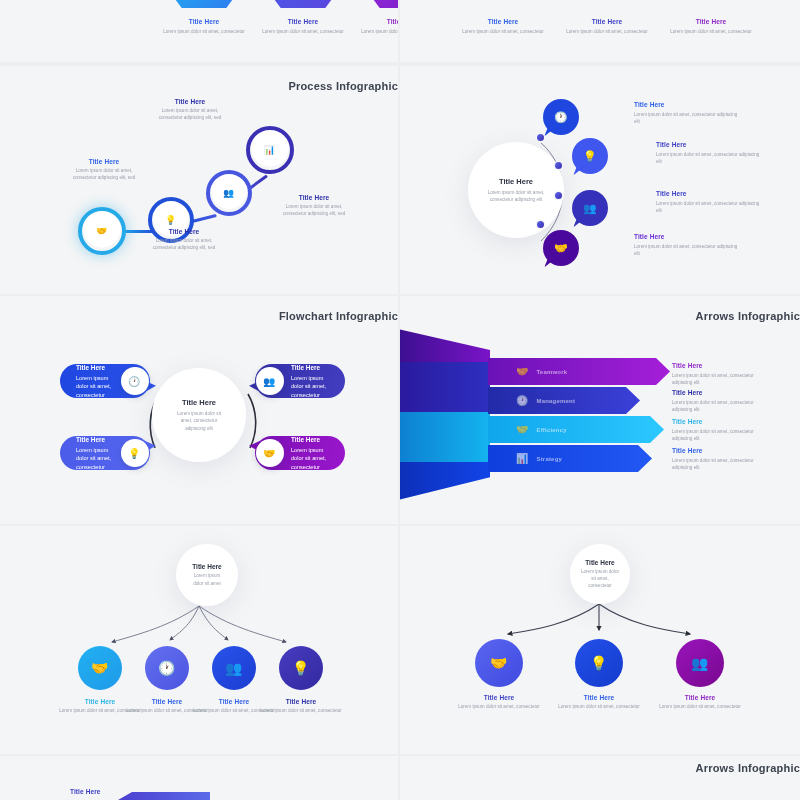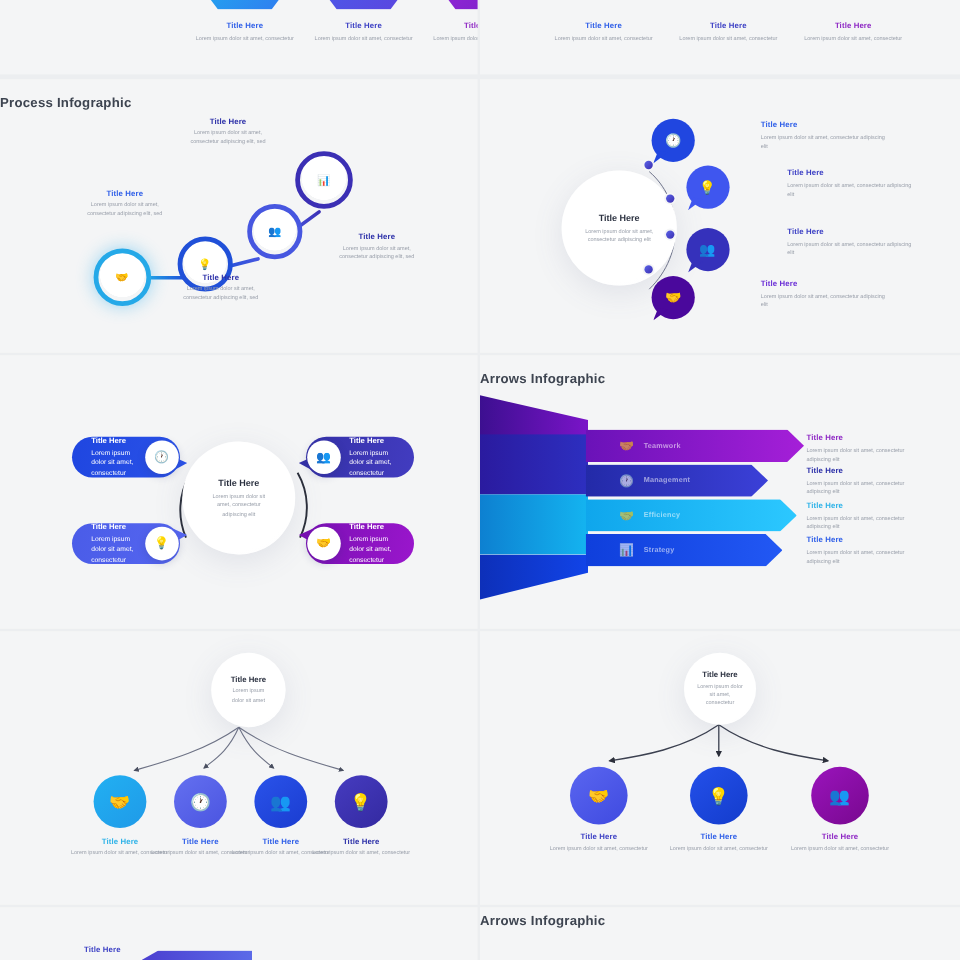--- a/index.html
+++ b/index.html
@@ -14,21 +14,21 @@
 
   
   .panel {
     position:absolute;
     background:#f4f5f6;
     overflow:hidden;
   }
   .panel-title {
     position:absolute;
     top:14px; left:0; right:0;
-    text-align:left;
+    text-align:right;
     font-size:11px;
     font-weight:bold;
     color:#3d4450;
     letter-spacing:.2px;
   }
 
   
   .t-title { font-size:6.5px; font-weight:bold; letter-spacing:.1px; }
   .t-body  { font-size:4.6px; color:#9aa0ab; line-height:1.55; }
   .t-title.c-cy { color:#2fb3e8; }
@@ -238,20 +238,21 @@
       <div class="t-title c-in">Title Here</div>
       <div class="t-body" style="margin-top:3px;">Lorem ipsum dolor sit amet, consectetur adipiscing elit</div>
     </div>
     <div style="position:absolute;left:234px;top:167px;width:108px;">
       <div class="t-title c-vi">Title Here</div>
       <div class="t-body" style="margin-top:3px;">Lorem ipsum dolor sit amet, consectetur adipiscing elit</div>
     </div>
   </div>
 
   <div class="panel" style="left:0;top:296px;width:398px;height:228px;">
+    <div class="panel-title">Flowchart Infographic</div>
 
     <svg class="lines" viewBox="0 0 398 228">
       <path d="M158 100 A58 58 0 0 0 155 152" fill="none" stroke="#2b2f3a" stroke-width="1.6"></path>
       <path d="M248 98 A58 58 0 0 1 250 152" fill="none" stroke="#2b2f3a" stroke-width="1.6"></path>
     </svg>
 
     <div class="hubcircle" style="left:152px;top:72px;width:94px;height:94px;">
       <div style="font-size:7.5px;font-weight:bold;color:#2b3140;">Title Here</div>
       <div class="t-body" style="width:52px;margin-top:3px;">Lorem ipsum dolor sit amet, consectetur adipiscing elit</div>
     </div>

